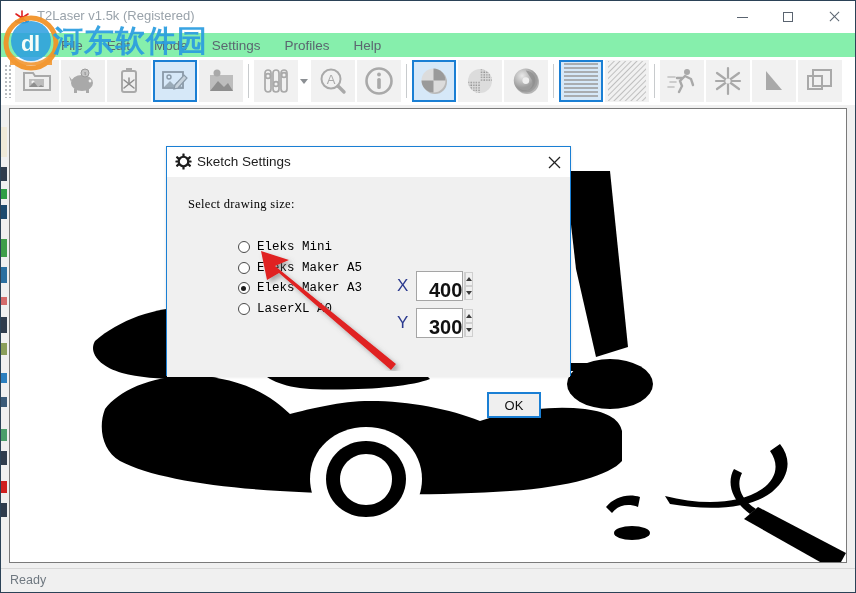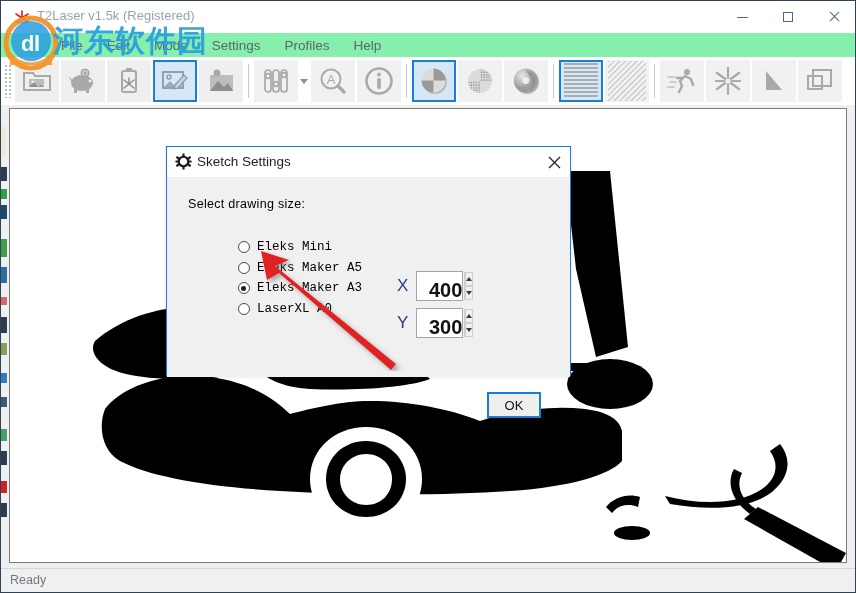--- a/index.html
+++ b/index.html
@@ -197,21 +197,21 @@
   }
   .dlg-body {
     position: absolute;
     left: 0; top: 30px;
     width: 100%; height: 200px;
     background: #f0f0f0;
   }
   .dlg-label {
     position: absolute;
     left: 21px; top: 20px;
-    font-family: Liberation Sans, sans-serif;
+    font-family: Liberation Serif, serif;
     font-size: 12.5px;
     color: #000;
     letter-spacing: .3px;
   }
   .radios {
     position: absolute;
     left: 71px; top: 60px;
   }
   .radio-row {
     display: flex;

